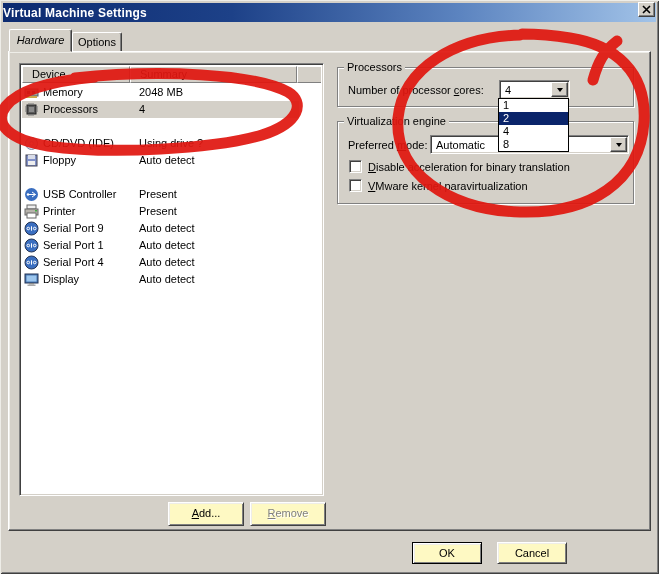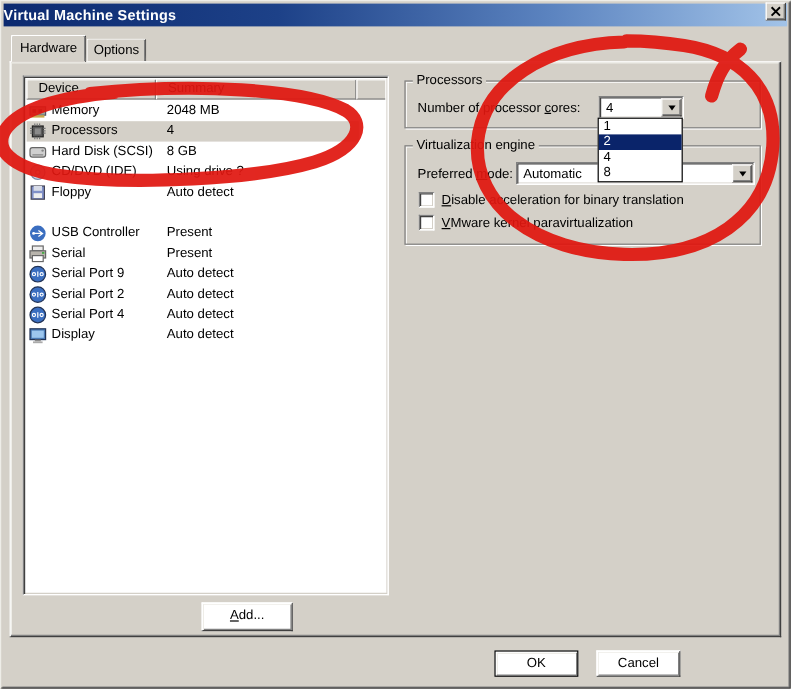--- a/index.html
+++ b/index.html
@@ -25,21 +25,21 @@
     box-shadow: inset -1px -1px 0 #808080;
     display:flex; align-items:center; justify-content:center;
   }
   
   .tab {
     position:absolute; background:#d4d0c8; text-align:center;
     border:1px solid; border-color:#fff #404040 #d4d0c8 #fff;
     border-top-left-radius:2px; border-top-right-radius:2px;
   }
   .tab.active { left:9px; top:29px; width:63px; height:23px; z-index:3; line-height:21px;
-    box-shadow: inset -1px 0 0 #808080; }
+    box-shadow: inset -1px 0 0 #808080; font-style: italic; }
   .tab.inactive { left:72px; top:32px; width:50px; height:20px; z-index:1; line-height:18px;
     box-shadow: inset -1px 0 0 #808080; }
   
   .panel {
     position:absolute; left:8px; top:51px; width:643px; height:480px;
     background:#d4d0c8; z-index:2;
     border:1px solid; border-color:#fff #404040 #404040 #fff;
     box-shadow: inset -1px -1px 0 #808080, inset 1px 1px 0 #eeede8;
   }
   
@@ -89,21 +89,21 @@
   }
   .dd-item { height:13px; line-height:13px; padding-left:4px; }
   .dd-item.sel { background:#0a246a; color:#fff; }
   
   .cb-row { position:absolute; left:11px; display:flex; align-items:center; }
   .cb-box { width:13px; height:13px; background:#fff; margin-right:6px;
     border:1px solid; border-color:#808080 #fff #fff #808080;
     box-shadow: inset 1px 1px 0 #404040, inset -1px -1px 0 #d4d0c8; }
   
   .btn {
-    position:absolute; background:#ffffff; text-align:center;
+    position:absolute; background:#fef9c3; text-align:center;
     border:1px solid; border-color:#fff #404040 #404040 #fff;
     box-shadow: inset 1px 1px 0 #eeede8, inset -1px -1px 0 #808080;
   }
   .btn.default { border:1px solid #000; box-shadow: inset 1px 1px 0 #fff, inset -1px -1px 0 #808080, inset 2px 2px 0 #eeede8; }
   .btn .bl { display:inline-block; margin-top:4px; }
   .btn.disabled { color:#808080; text-shadow:1px 1px 0 #fff; }
   .mn { text-decoration:underline; }
   .lbl { position:absolute; white-space:nowrap; }
   
   .annotation { position:absolute; left:0; top:0; z-index:50; pointer-events:none; }
@@ -153,29 +153,20 @@
             <span class="sel-band"></span>
             <svg class="dicon">
                 <rect x="3" y="3" width="9" height="9" fill="#5a5a5a" stroke="#222"></rect>
                 <rect x="5" y="5" width="5" height="5" fill="#8a8a8a"></rect>
                 <path d="M1 5h2M1 7h2M1 9h2M12 5h2M12 7h2M12 9h2M5 1v2M7 1v2M9 1v2M5 12v2M7 12v2M9 12v2" stroke="#777"></path>
               </svg>
             <span class="dname">Processors</span>
             <span class="dsum">4</span>
           </div>
 
-          <div class="row" style="top:35px">
-            <svg class="dicon">
-                <rect x="1" y="4" width="13" height="8" rx="2" fill="#cfcfcf" stroke="#666"></rect>
-                <line x1="3" y1="10" x2="12" y2="10" stroke="#888"></line>
-                <circle cx="11.5" cy="6.5" r="1" fill="#888"></circle>
-              </svg>
-            <span class="dname">Hard Disk (SCSI)</span>
-            <span class="dsum">8 GB</span>
-          </div>
 
           <div class="row" style="top:52px">
             <svg class="dicon">
                 <circle cx="7.5" cy="7.5" r="6" fill="#cfe0ee" stroke="#7a8aa8"></circle>
                 <circle cx="7.5" cy="7.5" r="1.8" fill="#fff" stroke="#99aabb"></circle>
                 <path d="M2.5 5a6 6 0 0 1 3-2.6" stroke="#99ccdd" fill="none"></path>
               </svg>
             <span class="dname">CD/DVD (IDE)</span>
             <span class="dsum">Using drive ?</span>
           </div>
@@ -201,21 +192,21 @@
             <span class="dsum">Present</span>
           </div>
 
           <div class="row" style="top:120px">
             <svg class="dicon">
                 <rect x="3" y="1" width="9" height="4" fill="#eee" stroke="#666"></rect>
                 <rect x="1" y="5" width="13" height="6" fill="#b8b4ac" stroke="#666"></rect>
                 <rect x="3" y="9" width="9" height="5" fill="#fff" stroke="#666"></rect>
                 <rect x="11" y="6" width="2" height="1.5" fill="#44aa44"></rect>
               </svg>
-            <span class="dname">Serial</span>
+            <span class="dname">Printer</span>
             <span class="dsum">Present</span>
           </div>
 
           <div class="row" style="top:137px">
             <svg class="dicon">
                 <circle cx="7.5" cy="7.5" r="6.5" fill="#3a6ec0" stroke="#223355"></circle>
                 <circle cx="4.3" cy="7.5" r="1.3" fill="none" stroke="#fff"></circle>
                 <line x1="7.5" y1="5.3" x2="7.5" y2="9.7" stroke="#fff"></line>
                 <circle cx="10.7" cy="7.5" r="1.3" fill="none" stroke="#fff"></circle>
               </svg>
@@ -223,21 +214,21 @@
             <span class="dsum">Auto detect</span>
           </div>
 
           <div class="row" style="top:154px">
             <svg class="dicon">
                 <circle cx="7.5" cy="7.5" r="6.5" fill="#3a6ec0" stroke="#223355"></circle>
                 <circle cx="4.3" cy="7.5" r="1.3" fill="none" stroke="#fff"></circle>
                 <line x1="7.5" y1="5.3" x2="7.5" y2="9.7" stroke="#fff"></line>
                 <circle cx="10.7" cy="7.5" r="1.3" fill="none" stroke="#fff"></circle>
               </svg>
-            <span class="dname">Serial Port 2</span>
+            <span class="dname">Serial Port 1</span>
             <span class="dsum">Auto detect</span>
           </div>
 
           <div class="row" style="top:171px">
             <svg class="dicon">
                 <circle cx="7.5" cy="7.5" r="6.5" fill="#3a6ec0" stroke="#223355"></circle>
                 <circle cx="4.3" cy="7.5" r="1.3" fill="none" stroke="#fff"></circle>
                 <line x1="7.5" y1="5.3" x2="7.5" y2="9.7" stroke="#fff"></line>
                 <circle cx="10.7" cy="7.5" r="1.3" fill="none" stroke="#fff"></circle>
               </svg>
@@ -255,20 +246,23 @@
             <span class="dname">Display</span>
             <span class="dsum">Auto detect</span>
           </div>
 
         </div>
       </div>
     </div>
 
     <div class="btn" style="left:159px; top:450px; width:76px; height:24px;">
       <span class="bl"><span class="mn">A</span><span>dd...</span></span>
+    </div>
+    <div class="btn disabled" style="left:241px; top:450px; width:76px; height:24px;">
+      <span class="bl"><span class="mn">R</span><span>emove</span></span>
     </div>
 
     <div class="groupbox" style="left:328px; top:15px; width:297px; height:40px;">
       <span class="legend">Processors</span>
       <span class="lbl" style="left:10px; top:16px;"><span>Number of processor </span><span class="mn">c</span><span>ores:</span></span>
       <div class="combo" style="left:161px; top:12px; width:71px;">
         <span class="val">4</span>
         <span class="arrow-btn">
             <span class="tri-down"></span>
           </span>

